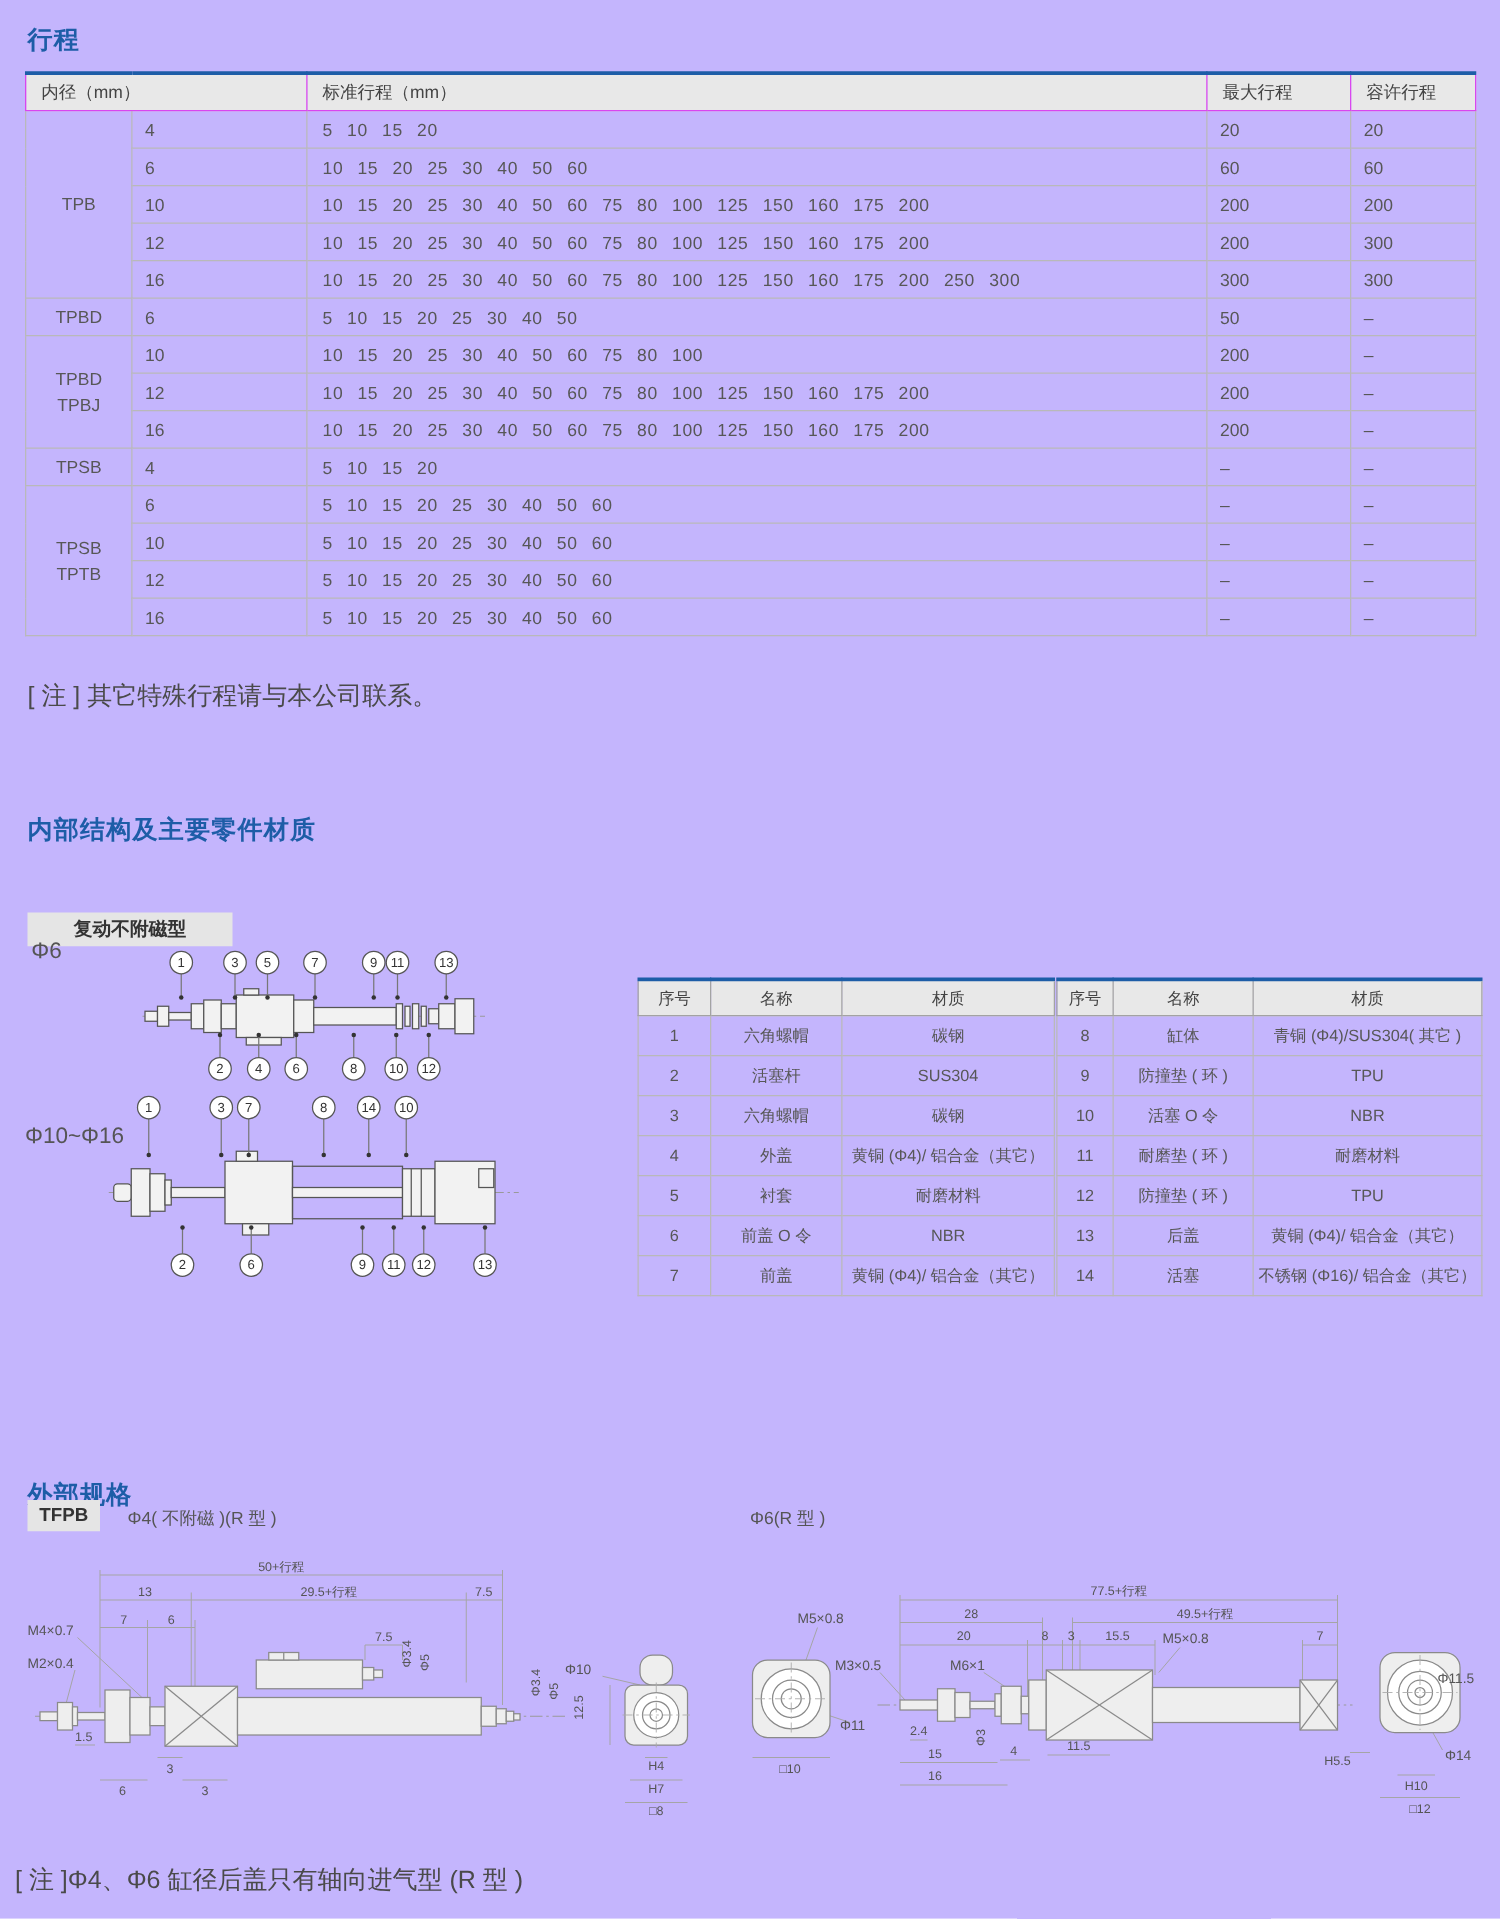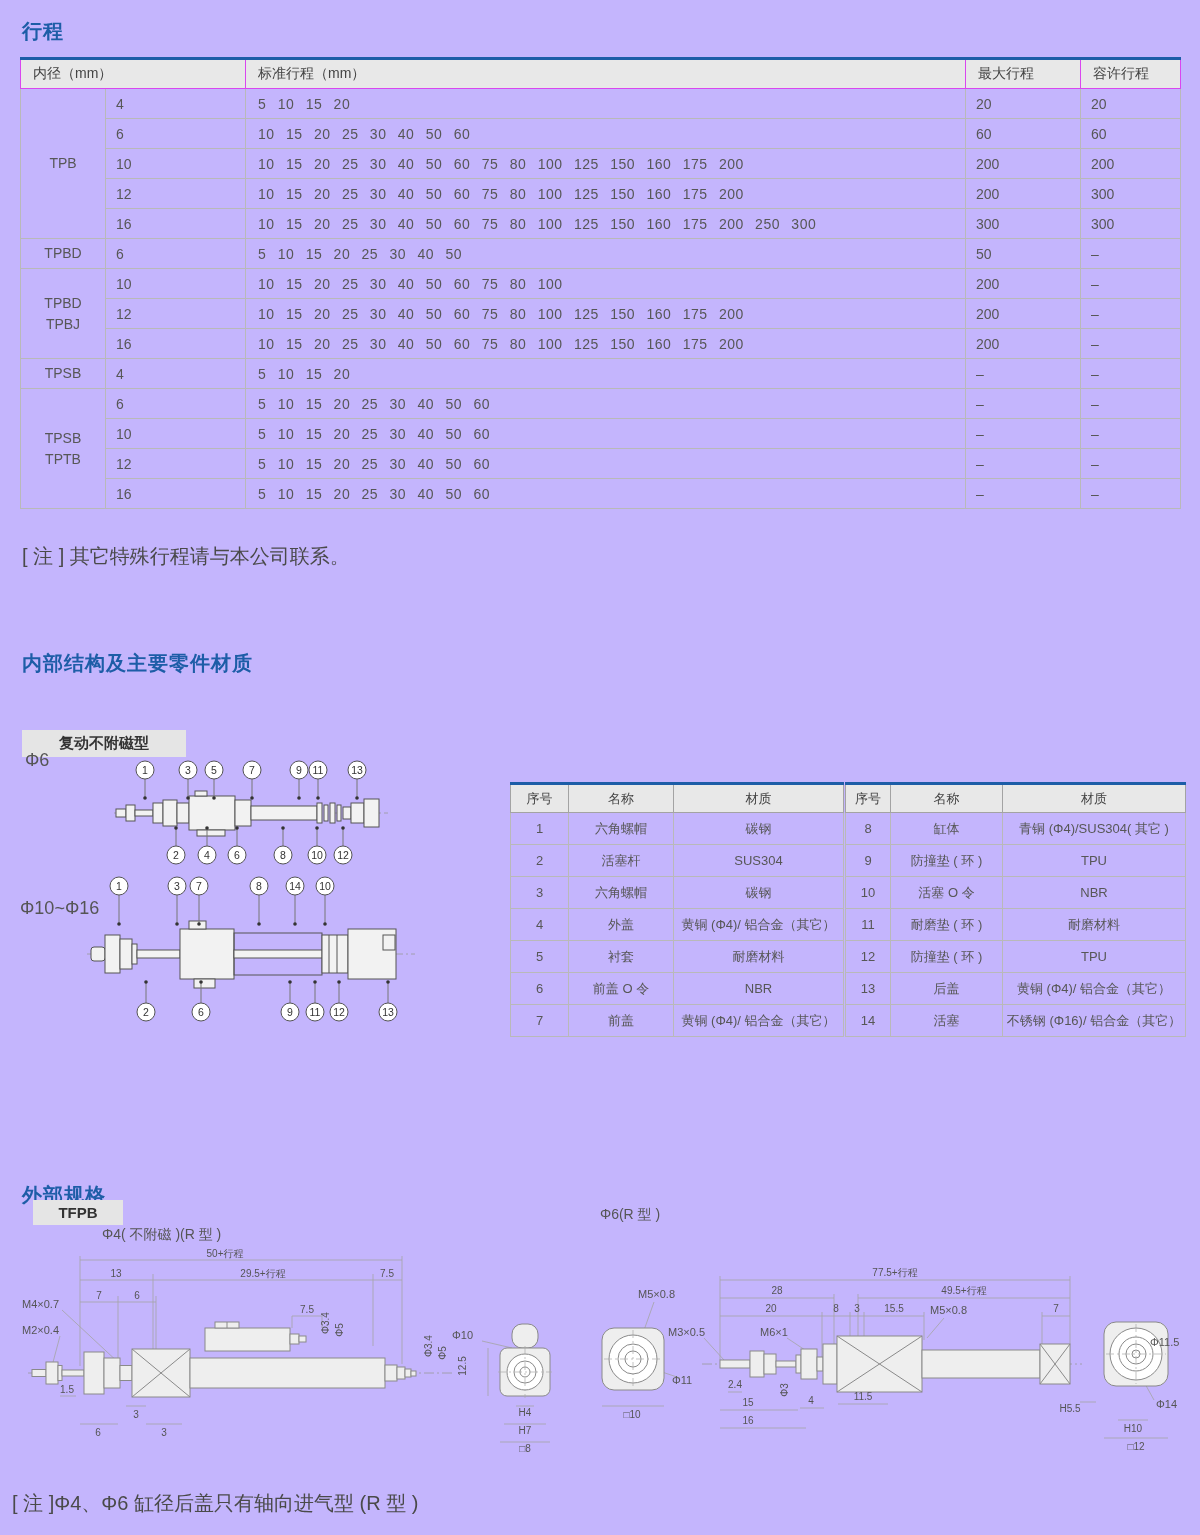--- a/index.html
+++ b/index.html
@@ -404,22 +404,22 @@
         <tr>
           <td>14</td>
           <td>活塞</td>
           <td>不锈钢 (Φ16)/ 铝合金（其它）</td>
         </tr>
       </tbody>
   </table>
 
   <div class="h-title" style="left:22px;top:1146px;margin-top:36px;">外部规格</div>
 
-  <div class="badge" style="left:33px;top:1200px;width:90px;">TFPB</div>
-  <div class="caption" style="left:102px;top:1206px;margin-top:20px;">Φ4( 不附磁 )(R 型 )</div>
+  <div class="badge" style="left:22px;top:1200px;width:58px;">TFPB</div>
+  <div class="caption" style="left:102px;top:1206px;">Φ4( 不附磁 )(R 型 )</div>
   <div class="caption" style="left:600px;top:1206px;">Φ6(R 型 )</div>
 
   <svg width="560" height="245" viewBox="0 0 560 245" style="position:absolute;left:20px;top:1246px;">
     <g stroke="#a5a5a5" stroke-width="0.8" fill="none">
       <line x1="60" y1="10" x2="60" y2="120"></line>
         <line x1="382" y1="10" x2="382" y2="118"></line>
       <line x1="133" y1="28" x2="133" y2="118"></line>
         <line x1="353" y1="28" x2="353" y2="100"></line>
       <line x1="98" y1="50" x2="98" y2="118"></line>
         <line x1="136" y1="50" x2="136" y2="118"></line>

